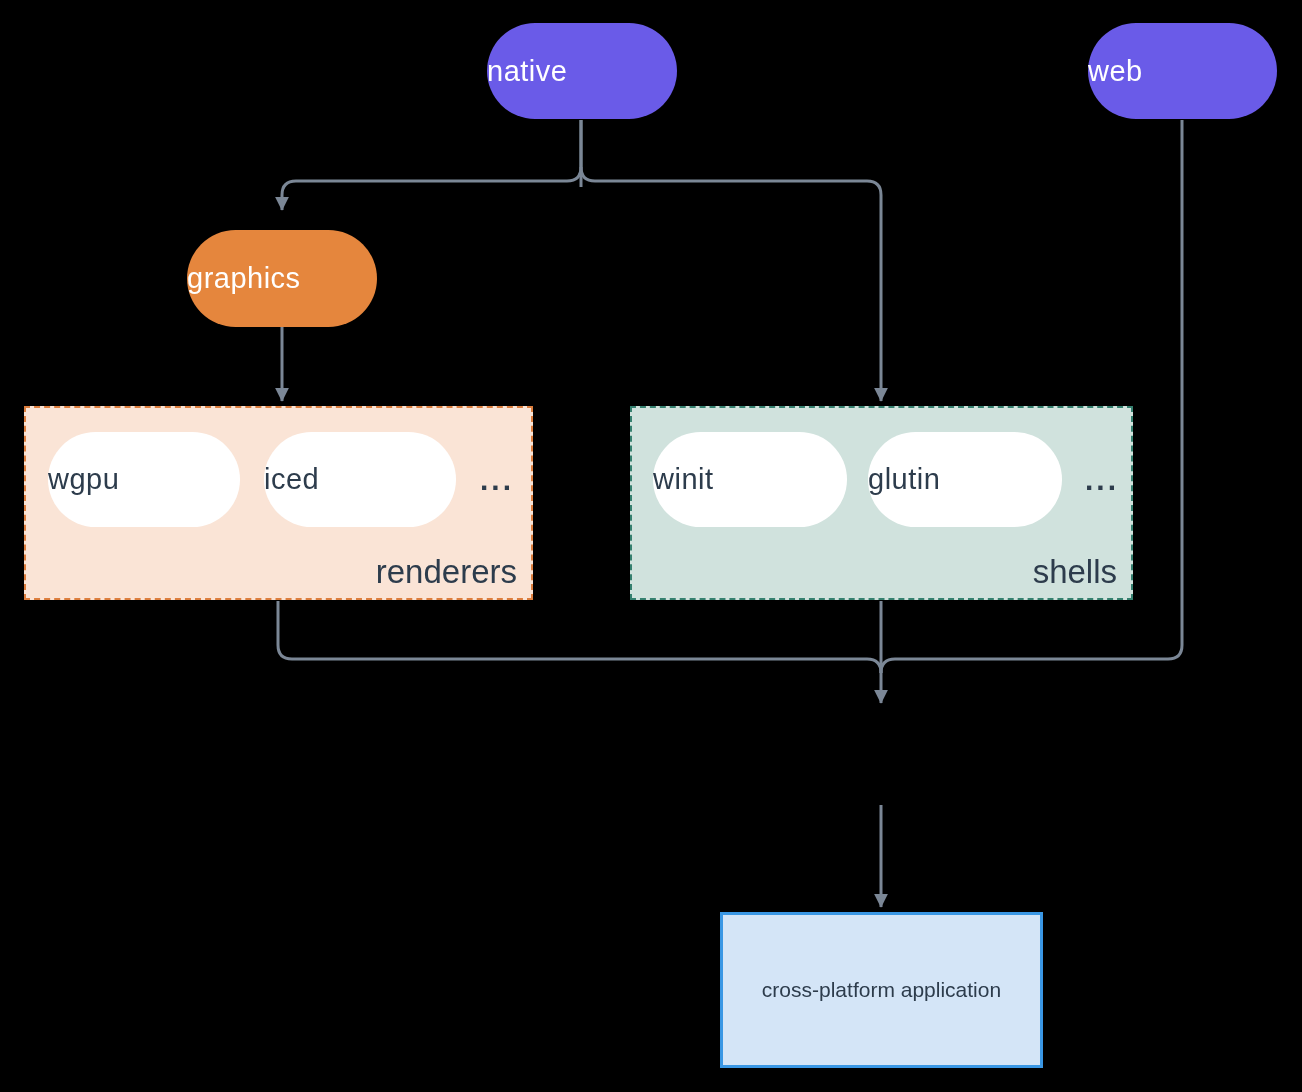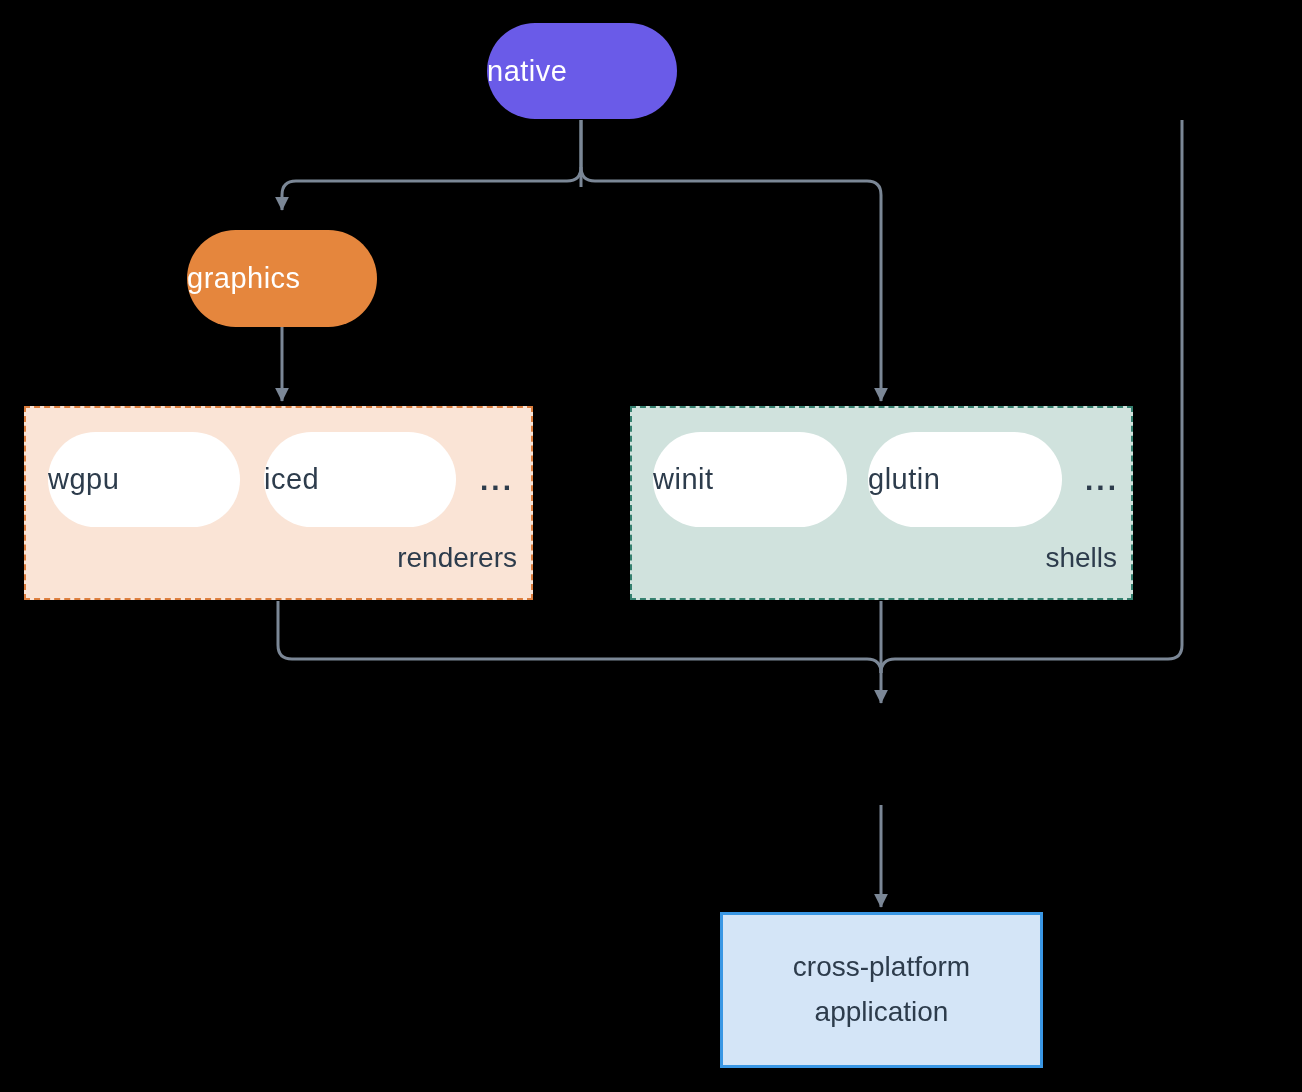--- a/index.html
+++ b/index.html
@@ -49,22 +49,22 @@
     background: var(--renderers-bg);
     border-color: var(--renderers-border);
   }
   .group.shells {
     background: var(--shells-bg);
     border-color: var(--shells-border);
   }
   .group-label {
     position: absolute;
     right: 14px;
-    bottom: 24px;
-    font-size: 28px;
+    bottom: 7px;
+    font-size: 33px;
     color: var(--dark-text);
   }
   .ellipsis {
     position: absolute;
     display: flex;
     align-items: center;
     justify-content: center;
     font-size: 30px;
     font-weight: 700;
     letter-spacing: 3px;
@@ -73,21 +73,21 @@
   .app-box {
     position: absolute;
     box-sizing: border-box;
     background: var(--app-bg);
     border: 3px solid var(--app-border);
     color: var(--dark-text);
     display: flex;
     align-items: center;
     justify-content: center;
     text-align: center;
-    font-size: 28px;
+    font-size: 21px;
     line-height: 1.6;
     padding: 0 24px;
   }
 </style>
 </head>
 <body>
 
 <div class="canvas">
 
   <svg class="edge-layer" width="1302" height="1092" viewBox="0 0 1302 1092" xmlns="http://www.w3.org/2000/svg">
@@ -111,20 +111,23 @@
 
     <path class="edge" d="M 881 601 V 703" marker-end="url(#arrowhead)"></path>
 
     <path class="edge" d="M 881 805 V 907" marker-end="url(#arrowhead)"></path>
   </svg>
 
   <div class="pill purple" style="left:487px; top:23px; width:190px; height:96px;">
     <span>native</span>
   </div>
 
+  <div class="pill purple" style="left:1088px; top:23px; width:189px; height:96px;">
+    <span>web</span>
+  </div>
 
   <div class="pill orange" style="left:187px; top:215px; width:190px; height:97px;">
     <span>graphics</span>
   </div>
 
   <div class="group renderers" style="left:24px; top:406px; width:509px; height:194px;">
     <div class="pill white" style="left:22px; top:24px; width:192px; height:95px;">
       <span>wgpu</span>
     </div>
     <div class="pill white" style="left:238px; top:24px; width:192px; height:95px;">

